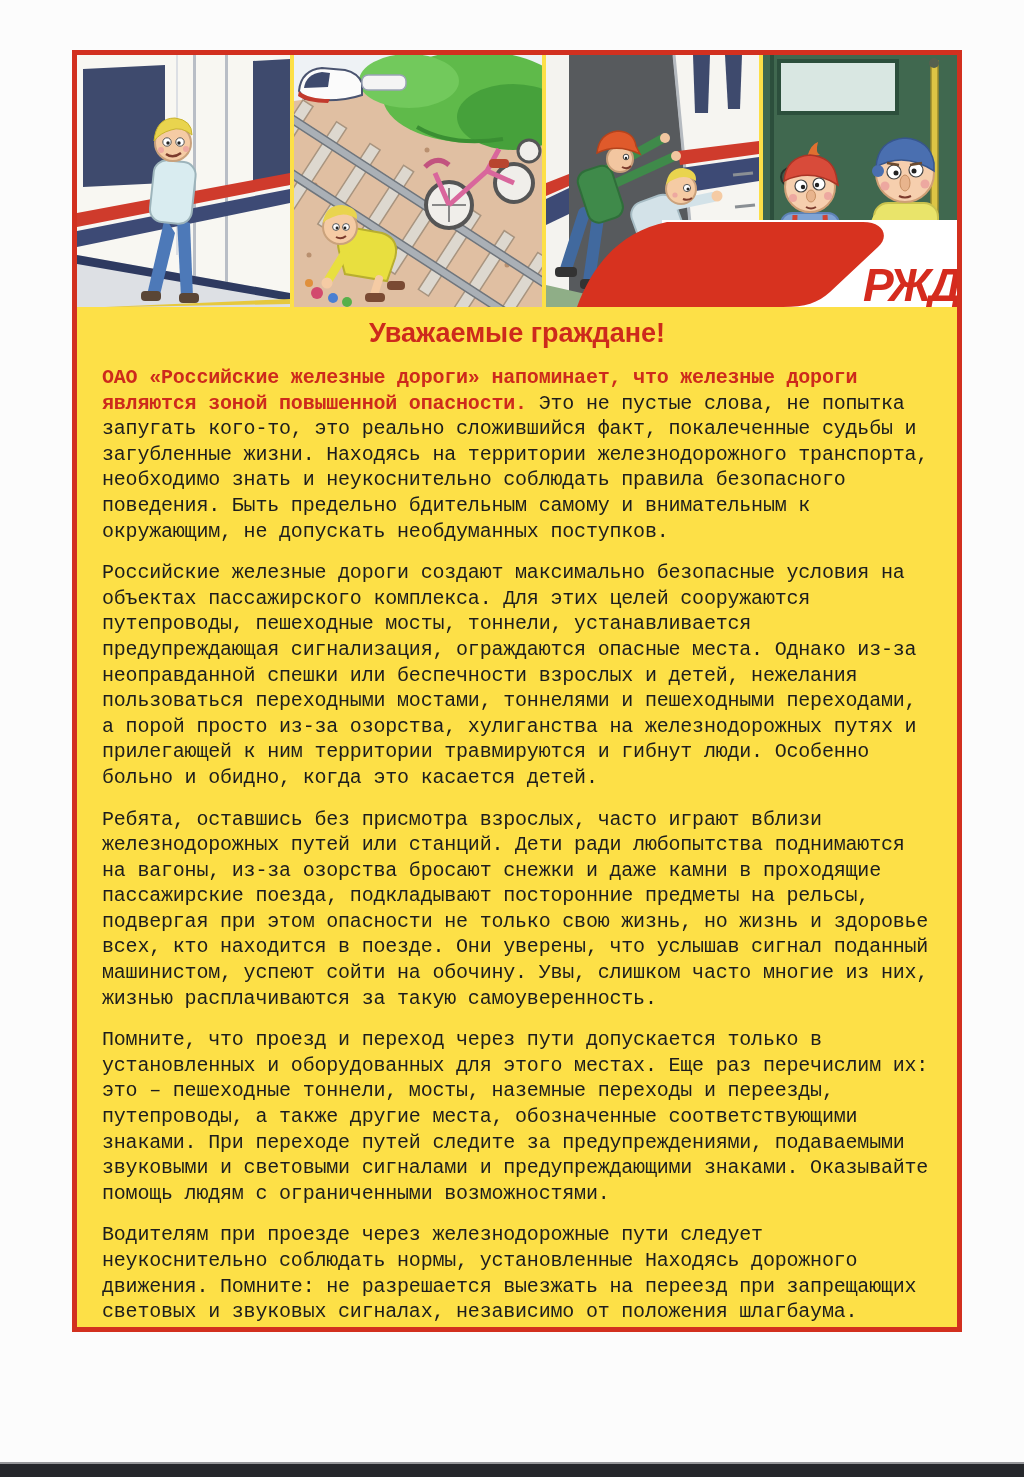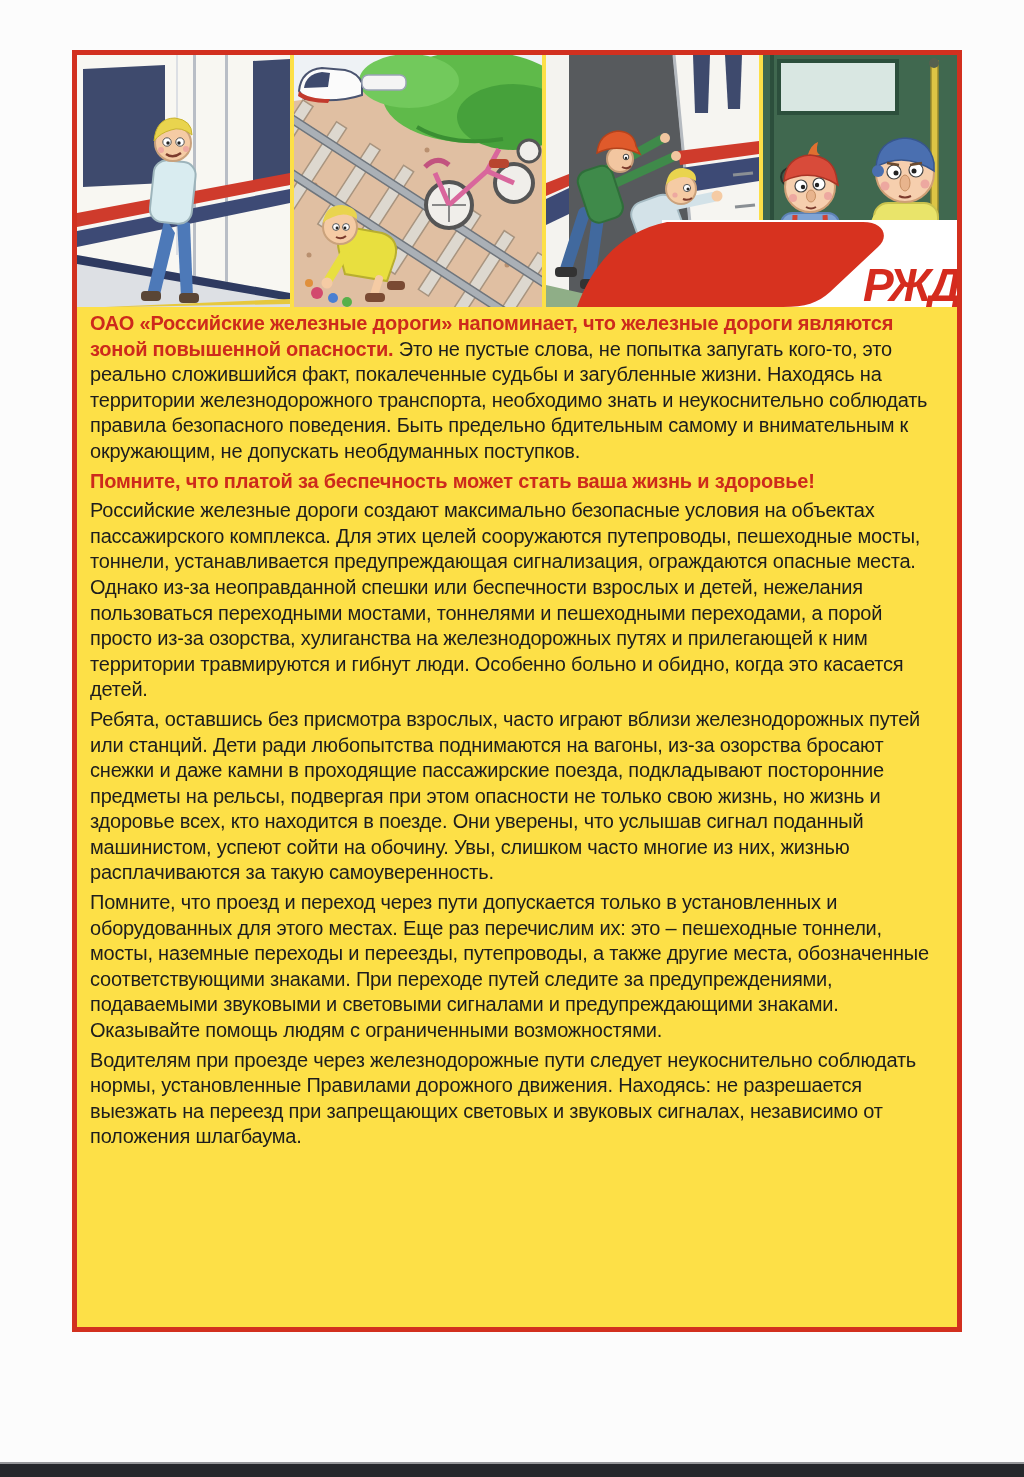--- a/index.html
+++ b/index.html
@@ -18,21 +18,21 @@
   }
   .strip{display:block;width:880px;height:252px;}
   .notice-title{
     margin:11px 0 7px 0;text-align:center;
     color:#cd2a1c;font-weight:bold;font-size:27px;letter-spacing:0;
   }
   .body-text{
     padding:0 12px 0 9px;
     font-size:20px;line-height:25.6px;color:#1d1d1d;letter-spacing:-0.2px;
   }
-  .body-text p{margin:4px;}
+  .body-text p{margin:16px;font-family:Liberation Mono, monospace;}
   .red-bold{color:#cd2a1c;font-weight:bold;}
 </style>
 </head>
 <body>
 
 <div class="leaflet">
 
   <svg class="strip" viewBox="0 0 880 252" xmlns="http://www.w3.org/2000/svg">
     <defs>
       <clipPath id="p1c">
@@ -235,25 +235,25 @@
           <circle cx="848" cy="129" r="4.5" fill="#eda8a0"></circle>
         <path d="M 822 141 q 6 3 12 0" stroke="#7c3b2d" fill="none" stroke-width="2"></path>
       </g>
     </g>
 
     <polygon points="585,165 880,165 880,252 585,252" fill="#ffffff"></polygon>
     <path d="M 500 252 C 516 208 545 176 590 167 L 786 167 C 806 167 813 181 801 192 L 753 237 C 741 248 728 252 706 252 Z" fill="#d7321f"></path>
     <text x="786" y="246" font-size="46" font-weight="bold" font-style="italic" fill="#d52b1e" letter-spacing="-3" font-family="Liberation Sans, sans-serif">РЖД</text>
   </svg>
 
+  <div class="notice-title">Уважаемые граждане!</div>
 
   <div class="body-text">
     <p><span class="red-bold">ОАО «Российские железные дороги» напоминает, что железные дороги являются зоной повышенной опасности.</span><span> Это не пустые слова, не попытка запугать кого-то, это реально сложившийся факт, покалеченные судьбы и загубленные жизни. Находясь на территории железнодорожного транспорта, необходимо знать и неукоснительно соблюдать правила безопасного поведения. Быть предельно бдительным самому и внимательным к окружающим, не допускать необдуманных поступков.</span></p>
-    <p class="red-bold">Помните, что платой за беспечность может стать ваша жизнь и здоровье!</p>
     <p>Российские железные дороги создают максимально безопасные условия на объектах пассажирского комплекса. Для этих целей сооружаются путепроводы, пешеходные мосты, тоннели, устанавливается предупреждающая сигнализация, ограждаются опасные места. Однако из-за неоправданной спешки или беспечности взрослых и детей, нежелания пользоваться переходными мостами, тоннелями и пешеходными переходами, а порой просто из-за озорства, хулиганства на железнодорожных путях и прилегающей к ним территории травмируются и гибнут люди. Особенно больно и обидно, когда это касается детей.</p>
     <p>Ребята, оставшись без присмотра взрослых, часто играют вблизи железнодорожных путей или станций. Дети ради любопытства поднимаются на вагоны, из-за озорства бросают снежки и даже камни в проходящие пассажирские поезда, подкладывают посторонние предметы на рельсы, подвергая при этом опасности не только свою жизнь, но жизнь и здоровье всех, кто находится в поезде. Они уверены, что услышав сигнал поданный машинистом, успеют сойти на обочину. Увы, слишком часто многие из них, жизнью расплачиваются за такую самоуверенность.</p>
     <p>Помните, что проезд и переход через пути допускается только в установленных и оборудованных для этого местах. Еще раз перечислим их: это – пешеходные тоннели, мосты, наземные переходы и переезды, путепроводы, а также другие места, обозначенные соответствующими знаками. При переходе путей следите за предупреждениями, подаваемыми звуковыми и световыми сигналами и предупреждающими знаками. Оказывайте помощь людям с ограниченными возможностями.</p>
-    <p>Водителям при проезде через железнодорожные пути следует неукоснительно соблюдать нормы, установленные Правилами дорожного движения. Находясь: не разрешается выезжать на переезд при запрещающих световых и звуковых сигналах, независимо от положения шлагбаума.</p>
+    <p>Водителям при проезде через железнодорожные пути следует неукоснительно соблюдать нормы, установленные Находясь дорожного движения. Помните: не разрешается выезжать на переезд при запрещающих световых и звуковых сигналах, независимо от положения шлагбаума.</p>
   </div>
 
 </div>
 
 <div class="bottom-bar"></div>
 
 </body></html>

